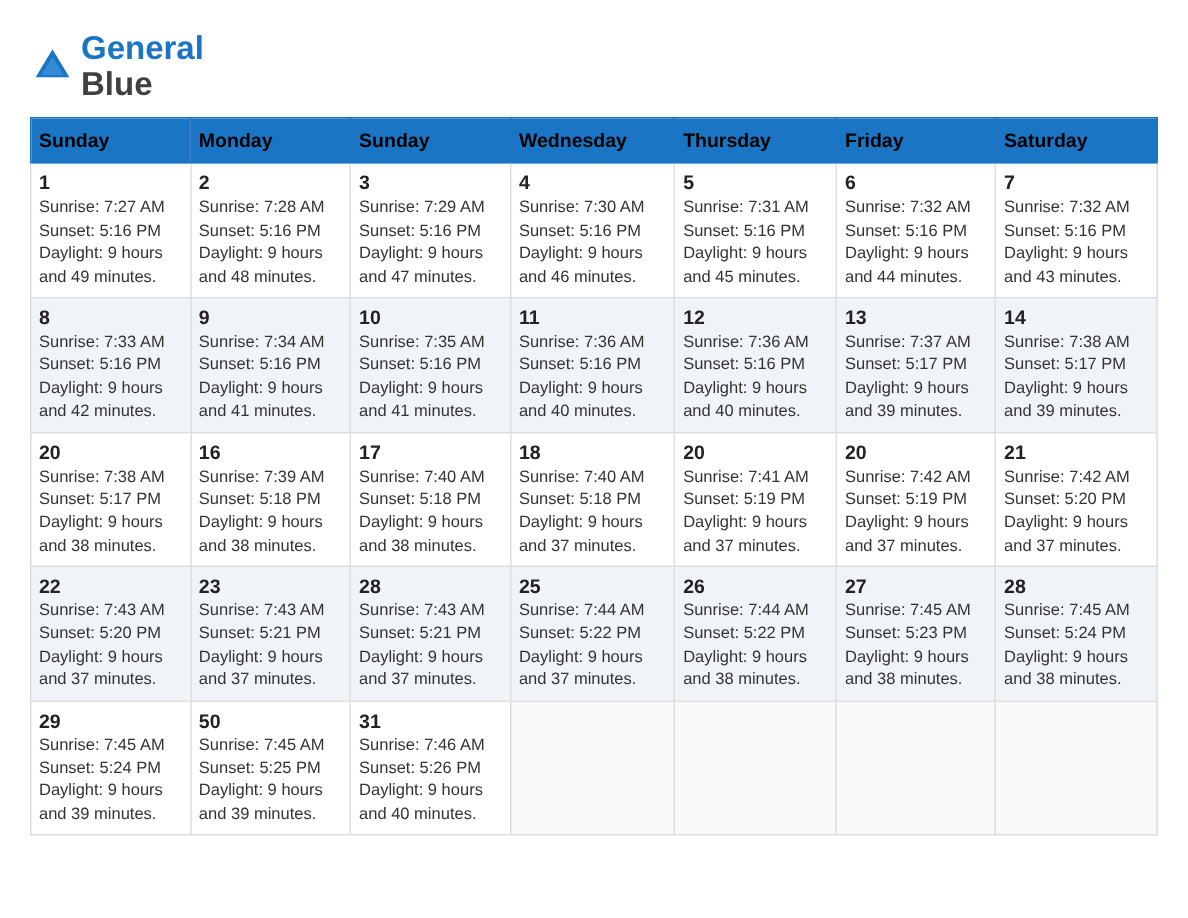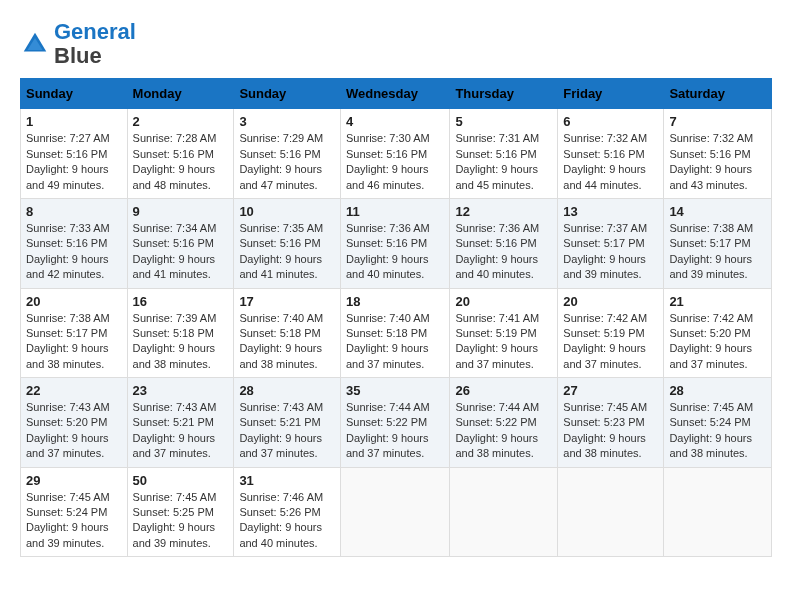--- a/index.html
+++ b/index.html
@@ -174,21 +174,21 @@
         <td><span class="day-num">21</span>
           <span class="day-info">Sunrise: 7:42 AM<br>Sunset: 5:20 PM<br>Daylight: 9 hours and 37 minutes.</span></td>
       </tr>
       <tr>
         <td><span class="day-num">22</span>
           <span class="day-info">Sunrise: 7:43 AM<br>Sunset: 5:20 PM<br>Daylight: 9 hours and 37 minutes.</span></td>
         <td><span class="day-num">23</span>
           <span class="day-info">Sunrise: 7:43 AM<br>Sunset: 5:21 PM<br>Daylight: 9 hours and 37 minutes.</span></td>
         <td><span class="day-num">28</span>
           <span class="day-info">Sunrise: 7:43 AM<br>Sunset: 5:21 PM<br>Daylight: 9 hours and 37 minutes.</span></td>
-        <td><span class="day-num">35</span>
+        <td><span class="day-num">25</span>
           <span class="day-info">Sunrise: 7:44 AM<br>Sunset: 5:22 PM<br>Daylight: 9 hours and 37 minutes.</span></td>
         <td><span class="day-num">26</span>
           <span class="day-info">Sunrise: 7:44 AM<br>Sunset: 5:22 PM<br>Daylight: 9 hours and 38 minutes.</span></td>
         <td><span class="day-num">27</span>
           <span class="day-info">Sunrise: 7:45 AM<br>Sunset: 5:23 PM<br>Daylight: 9 hours and 38 minutes.</span></td>
         <td><span class="day-num">28</span>
           <span class="day-info">Sunrise: 7:45 AM<br>Sunset: 5:24 PM<br>Daylight: 9 hours and 38 minutes.</span></td>
       </tr>
       <tr>
         <td><span class="day-num">29</span>

